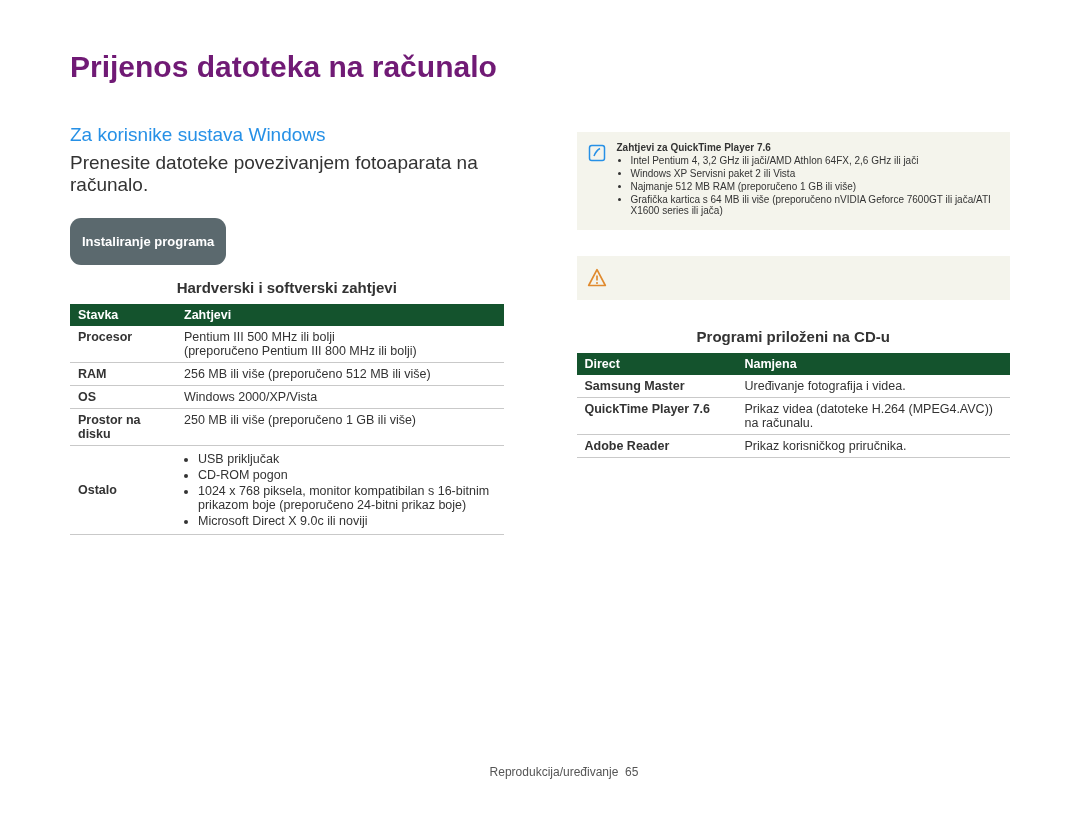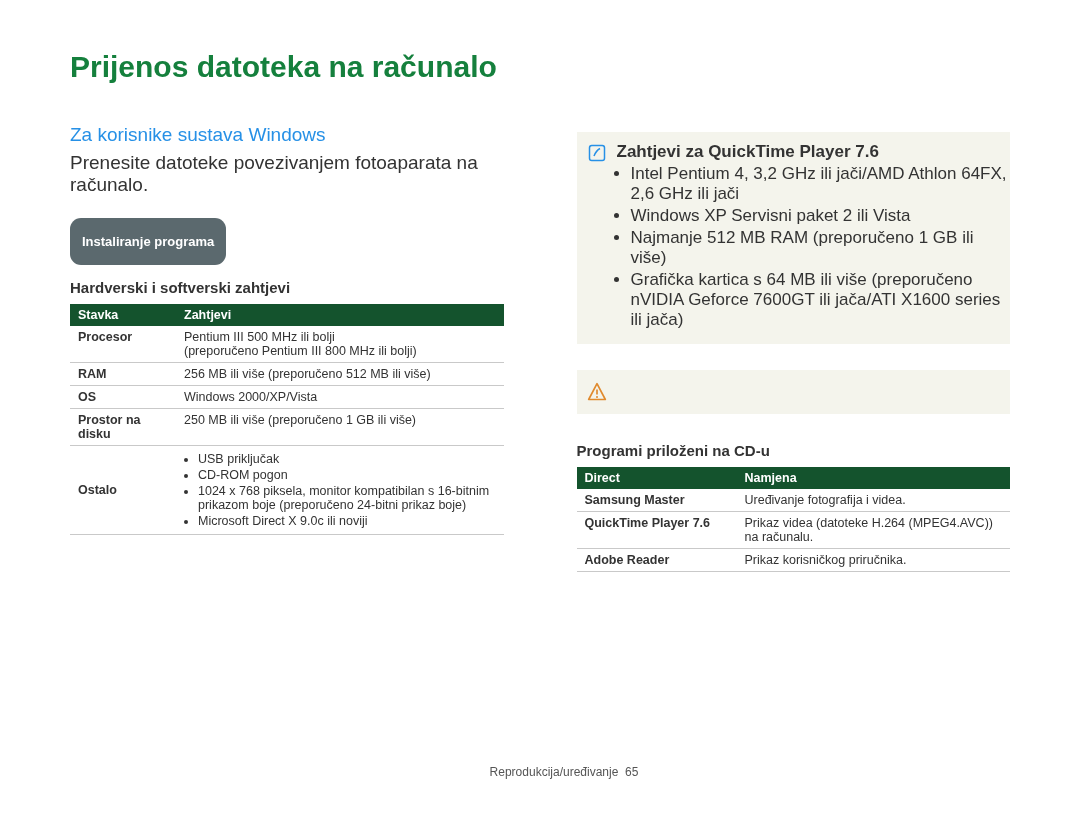--- a/index.html
+++ b/index.html
@@ -10,21 +10,21 @@
     color: #333;
     width: 1080px;
     height: 815px;
     box-sizing: border-box;
     position: relative;
   }
   .page {
     padding: 50px 70px 0 70px;
   }
   .page-title {
-    color: #15803d;
+    color: #701a75;
     font-size: 30px;
     font-weight: bold;
     margin: 0 0 40px 0;
   }
   .columns {
     display: flex;
     gap: 73px;
   }
   .col {
     flex: 1;
@@ -47,20 +47,21 @@
     font-size: 13px;
     font-weight: bold;
     padding: 16px 12px;
     border-radius: 11px;
     margin-bottom: 14px;
   }
   .subhead {
     font-size: 15px;
     font-weight: bold;
     margin: 0 0 8px 0;
+    text-align: center;
   }
   table {
     width: 100%;
     border-collapse: collapse;
     font-size: 12.5px;
   }
   th {
     background: #14532d;
     color: #fff;
     text-align: left;
@@ -81,21 +82,21 @@
     padding-left: 14px;
   }
   ul.cell li {
     margin: 2px 0;
   }
   .callout {
     display: flex;
     gap: 10px;
     padding: 10px 0 12px 10px;
     background: #f4f4ec;
-    font-size: 17px;
+    font-size: 10px;
     margin-bottom: 26px;
   }
   .callout .icon {
     width: 20px;
     flex: 0 0 20px;
     display: flex;
     justify-content: center;
     align-items: flex-start;
     padding-top: 2px;
   }

